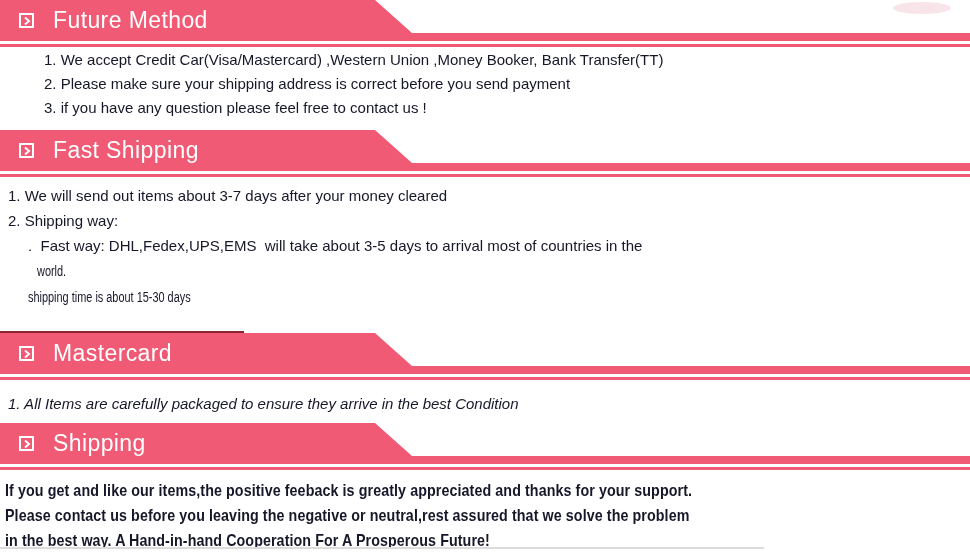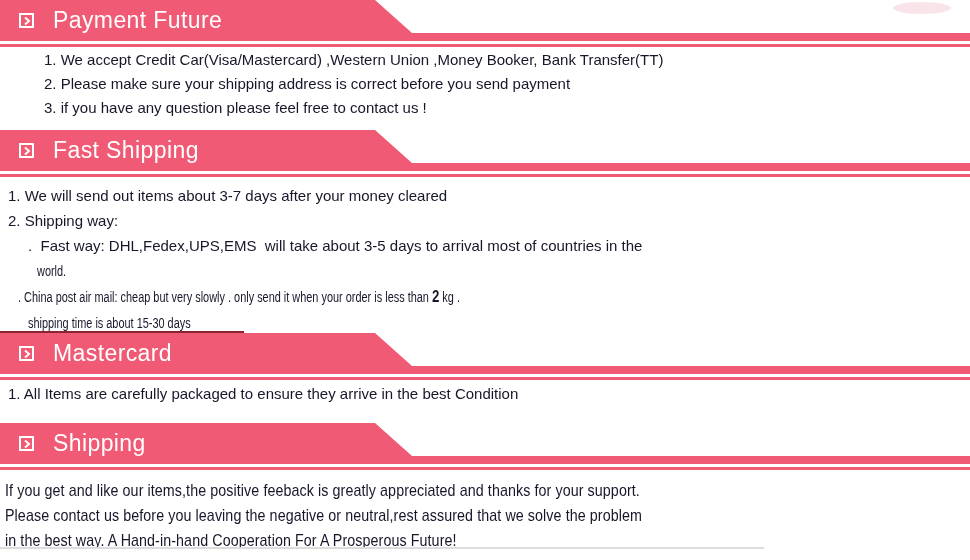--- a/index.html
+++ b/index.html
@@ -29,21 +29,21 @@
     position:absolute; left:53px; top:0; height:41px; line-height:41px;
     color:var(--title-white,#ffffff); font-size:23px; letter-spacing:0.4px;
     white-space:pre;
   }
 
   .content { position:absolute; left:0; width:970px; }
   .ln { white-space:pre; font-size:15px; }
   .lh24 .ln { line-height:24px;padding-left:44px; }
   .lh25 .ln { line-height:25px; }
 
-  .pad5  { padding-left:5px; }
+  .pad5  { padding-left:5px;font-weight:bold; }
   .pad8  { padding-left:8px; }
   .pad18 { padding-left:18px; }
   .pad28 { padding-left:28px; }
   .pad37 { padding-left:37px; }
 
   
   .nsm .scale, .nlg .scale { display:inline-block; transform-origin:0 50%; white-space:pre; }
   .nsm .scale { font-size:14px;  transform:scaleX(0.78); }
   .nlg .scale { font-size:17px;  transform:scaleX(0.84); letter-spacing:0.1px; }
   .kg { font-weight:bold; font-size:17px; font-family:"Liberation Sans", sans-serif; }
@@ -64,21 +64,21 @@
   <div class="corner-smudge"></div>
 
   <div class="sec" style="top:0;">
     <div class="banner">
       <div class="flag"></div>
       <div class="hicon">
         <svg width="8" height="10" viewBox="0 0 8 10">
             <polyline points="2,1.5 6,5 2,8.5" fill="none" stroke="#ffffff" stroke-width="2"></polyline>
           </svg>
       </div>
-      <div class="htitle">Payment Future</div>
+      <div class="htitle">Future Method</div>
       <div class="rule"></div>
     </div>
     <div class="content lh24" style="top:48px;">
       <div class="ln pad8">1. We accept Credit Car(Visa/Mastercard) ,Western Union ,Money Booker, Bank Transfer(TT)</div>
       <div class="ln pad8">2. Please make sure your shipping address is correct before you send payment</div>
       <div class="ln pad8">3. if you have any question please feel free to contact us !</div>
     </div>
   </div>
 
   <div class="sec" style="top:130px;">
@@ -90,38 +90,37 @@
           </svg>
       </div>
       <div class="htitle">Fast Shipping</div>
       <div class="rule"></div>
     </div>
     <div class="content lh25" style="top:53px;">
       <div class="ln pad8">1. We will send out items about 3-7 days after your money cleared</div>
       <div class="ln pad8">2. Shipping way:</div>
       <div class="ln pad28">.  Fast way: DHL,Fedex,UPS,EMS  will take about 3-5 days to arrival most of countries in the</div>
       <div class="ln nsm pad37"><span class="scale">world.</span></div>
-      <div class="ln nsm pad18"><span class="scale"><span>. China post air mail: cheap but very slowly . only send it when your order is less than </span><span class="kg">2</span><span> kg .</span></span></div>
       <div class="ln nsm pad28"><span class="scale">shipping time is about 15-30 days</span></div>
     </div>
   </div>
 
   <div class="sec" style="top:333px;">
     <div class="accent-dark-line"></div>
     <div class="banner">
       <div class="flag"></div>
       <div class="hicon">
         <svg width="8" height="10" viewBox="0 0 8 10">
             <polyline points="2,1.5 6,5 2,8.5" fill="none" stroke="#ffffff" stroke-width="2"></polyline>
           </svg>
       </div>
       <div class="htitle">Mastercard</div>
       <div class="rule"></div>
     </div>
-    <div class="content lh25" style="top:48px;">
+    <div class="content lh25" style="top:58px;font-style:italic;">
       <div class="ln pad8">1. All Items are carefully packaged to ensure they arrive in the best Condition</div>
     </div>
   </div>
 
   <div class="sec" style="top:423px;">
     <div class="banner">
       <div class="flag"></div>
       <div class="hicon">
         <svg width="8" height="10" viewBox="0 0 8 10">
             <polyline points="2,1.5 6,5 2,8.5" fill="none" stroke="#ffffff" stroke-width="2"></polyline>

